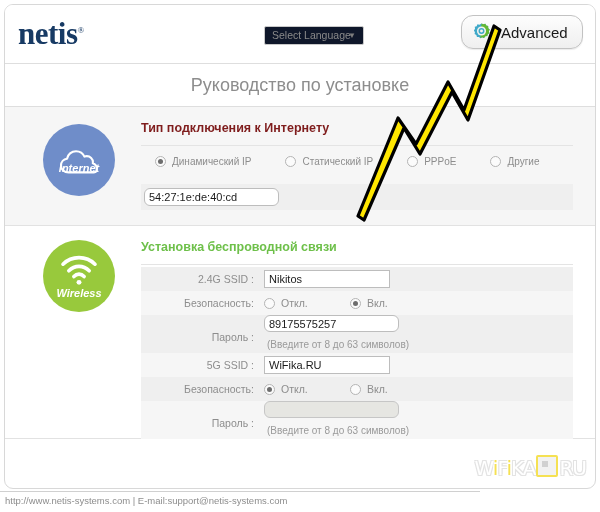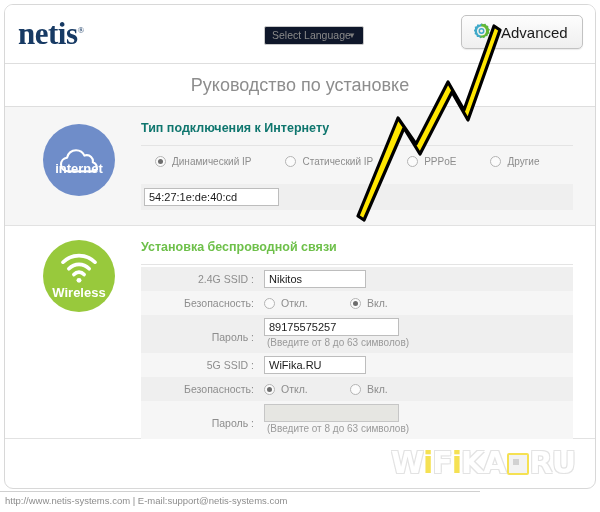--- a/index.html
+++ b/index.html
@@ -77,21 +77,21 @@
     color: #7d7d7d;
     line-height: 17px;
   }
   #advanced-btn {
     position: absolute;
     right: 12px; top: 10px;
     height: 34px;
     min-width: 122px;
     background: linear-gradient(#fdfdfd, #efefef);
     border: 1px solid #c2c2c2;
-    border-radius: 5px;
+    border-radius: 12px;
     box-sizing: border-box;
     display: flex;
     align-items: center;
     padding: 0 12px 0 9px;
     box-shadow: 0 1px 1px rgba(0,0,0,0.08);
   }
   #advanced-btn .gear {
     width: 21px; height: 21px;
     margin-right: 9px;
     flex: 0 0 auto;
@@ -131,37 +131,38 @@
     border-radius: 50%;
     display: flex;
     flex-direction: column;
     align-items: center;
     justify-content: center;
   }
   .sec-icon.internet { top: 17px; background: #6f8dc9; }
   .sec-icon.wireless { top: 14px; background: #98c93c; }
   .sec-icon .txt {
     color: #ffffff;
+    font-style: italic;
     font-weight: bold;
-    font-size: 13px;
+    font-size: 11px;
   }
   .sec-icon.internet .txt { margin-top: -12px; }
   .sec-icon.wireless .txt { margin-top: 3px; text-align: right; }
 
   .sec-body {
     margin-left: 136px;
     padding-right: 22px;
   }
   .sec-head {
     font-size: 12.5px;
     font-weight: bold;
     padding-top: 14px;
     padding-bottom: 10px;
   }
-  .sec-head.blue { color: #0f766e; }
+  .sec-head.blue { color: #7f1d1d; }
   .sec-head.green { color: #6ec04a; }
   .sec-rule {
     border-top: 1px solid #e4e4e4;
     height: 0;
     margin-bottom: 2px;
   }
 
   
   .row {
     display: flex;
@@ -231,40 +232,40 @@
   .chk.on::after {
     content: "\2713";
     position: absolute;
     left: 0px; top: -3px;
     font-size: 10px;
     color: #4a4a4a;
     line-height: 11px;
   }
 
   .textbox {
-    width: 102px;
+    width: 126px;
     height: 18px;
     border: 1px solid #bdbdbd;
     background: #ffffff;
     font-size: 11px;
     color: #1a1a1a;
     line-height: 17px;
     padding-left: 4px;
     box-sizing: border-box;
     white-space: nowrap;
     overflow: hidden;
   }
-  .textbox.wide { width: 135px; }
+  .textbox.wide { width: 135px; border-radius: 6px; }
   .textbox.disabled { background: #e6e6e2; border-color: #c6c6c6; }
 
   .hint {
     font-size: 10px;
     color: #9a9a9a;
     padding-left: 3px;
-    padding-top: 1px;
+    padding-top: 7px;
     padding-bottom: 3px;
   }
 
   
   #save-area {
     height: 46px;
     background: #ffffff;
     display: flex;
     align-items: center;
     justify-content: center;
@@ -280,25 +281,25 @@
     display: flex;
     align-items: center;
     justify-content: center;
     padding: 0 12px;
     box-sizing: border-box;
   }
 
   
   #watermark {
     position: absolute;
-    right: 20px;
+    right: 9px;
     bottom: 8px;
     font-family: "DejaVu Sans", sans-serif;
-    font-weight: bold;
-    font-size: 30px;
+    font-weight: normal;
+    font-size: 20px;
     letter-spacing: -1px;
     color: #ffffff;
     text-shadow:
       -1px -1px 0 #e2e2e2, 1px -1px 0 #e2e2e2,
       -1px  1px 0 #e2e2e2, 1px  1px 0 #e2e2e2;
     opacity: 0.95;
     white-space: nowrap;
   }
   #watermark .y { color: #f5e04a; text-shadow:
       -1px -1px 0 #ffffff, 1px -1px 0 #ffffff,

